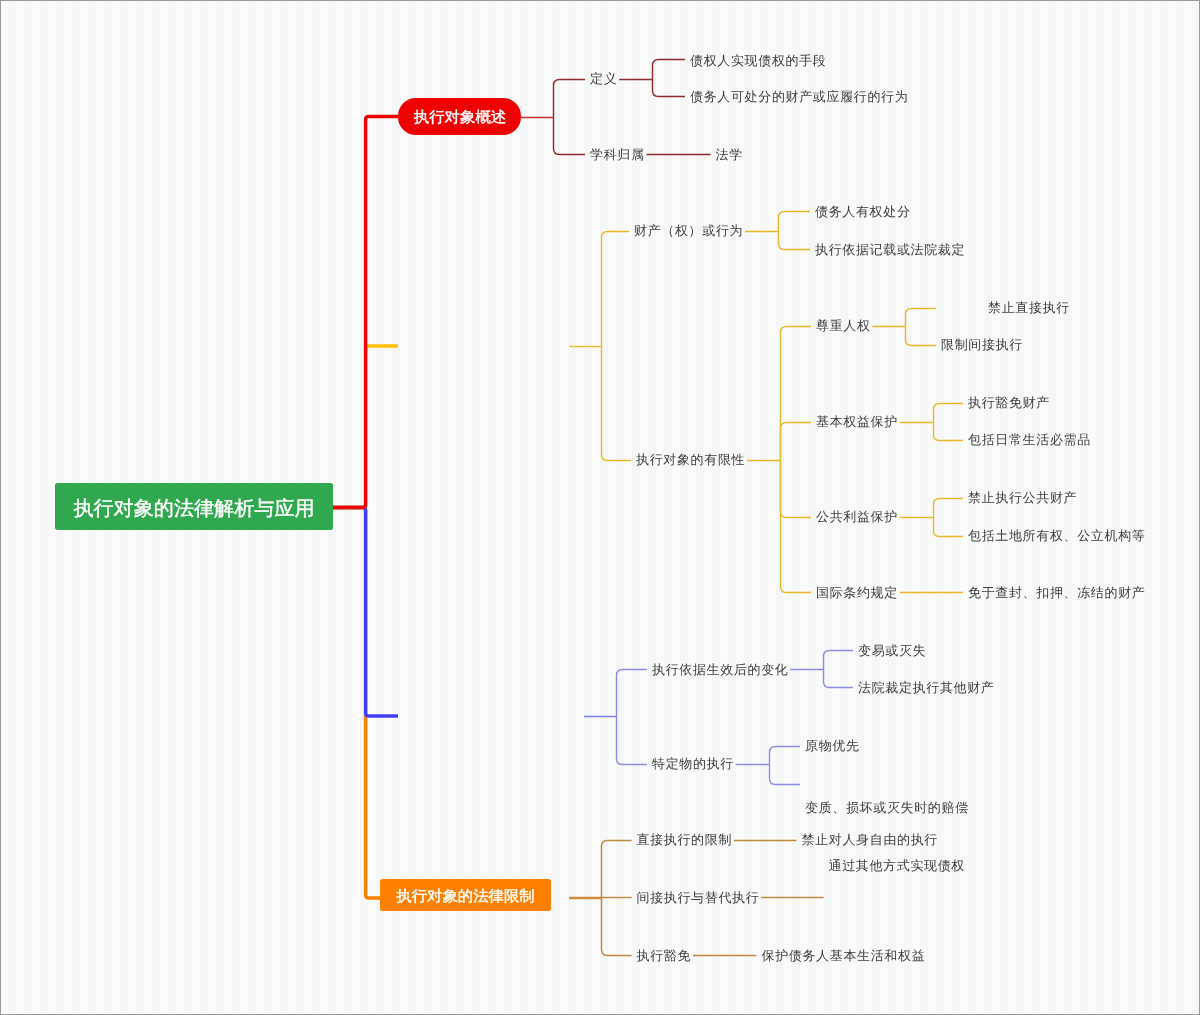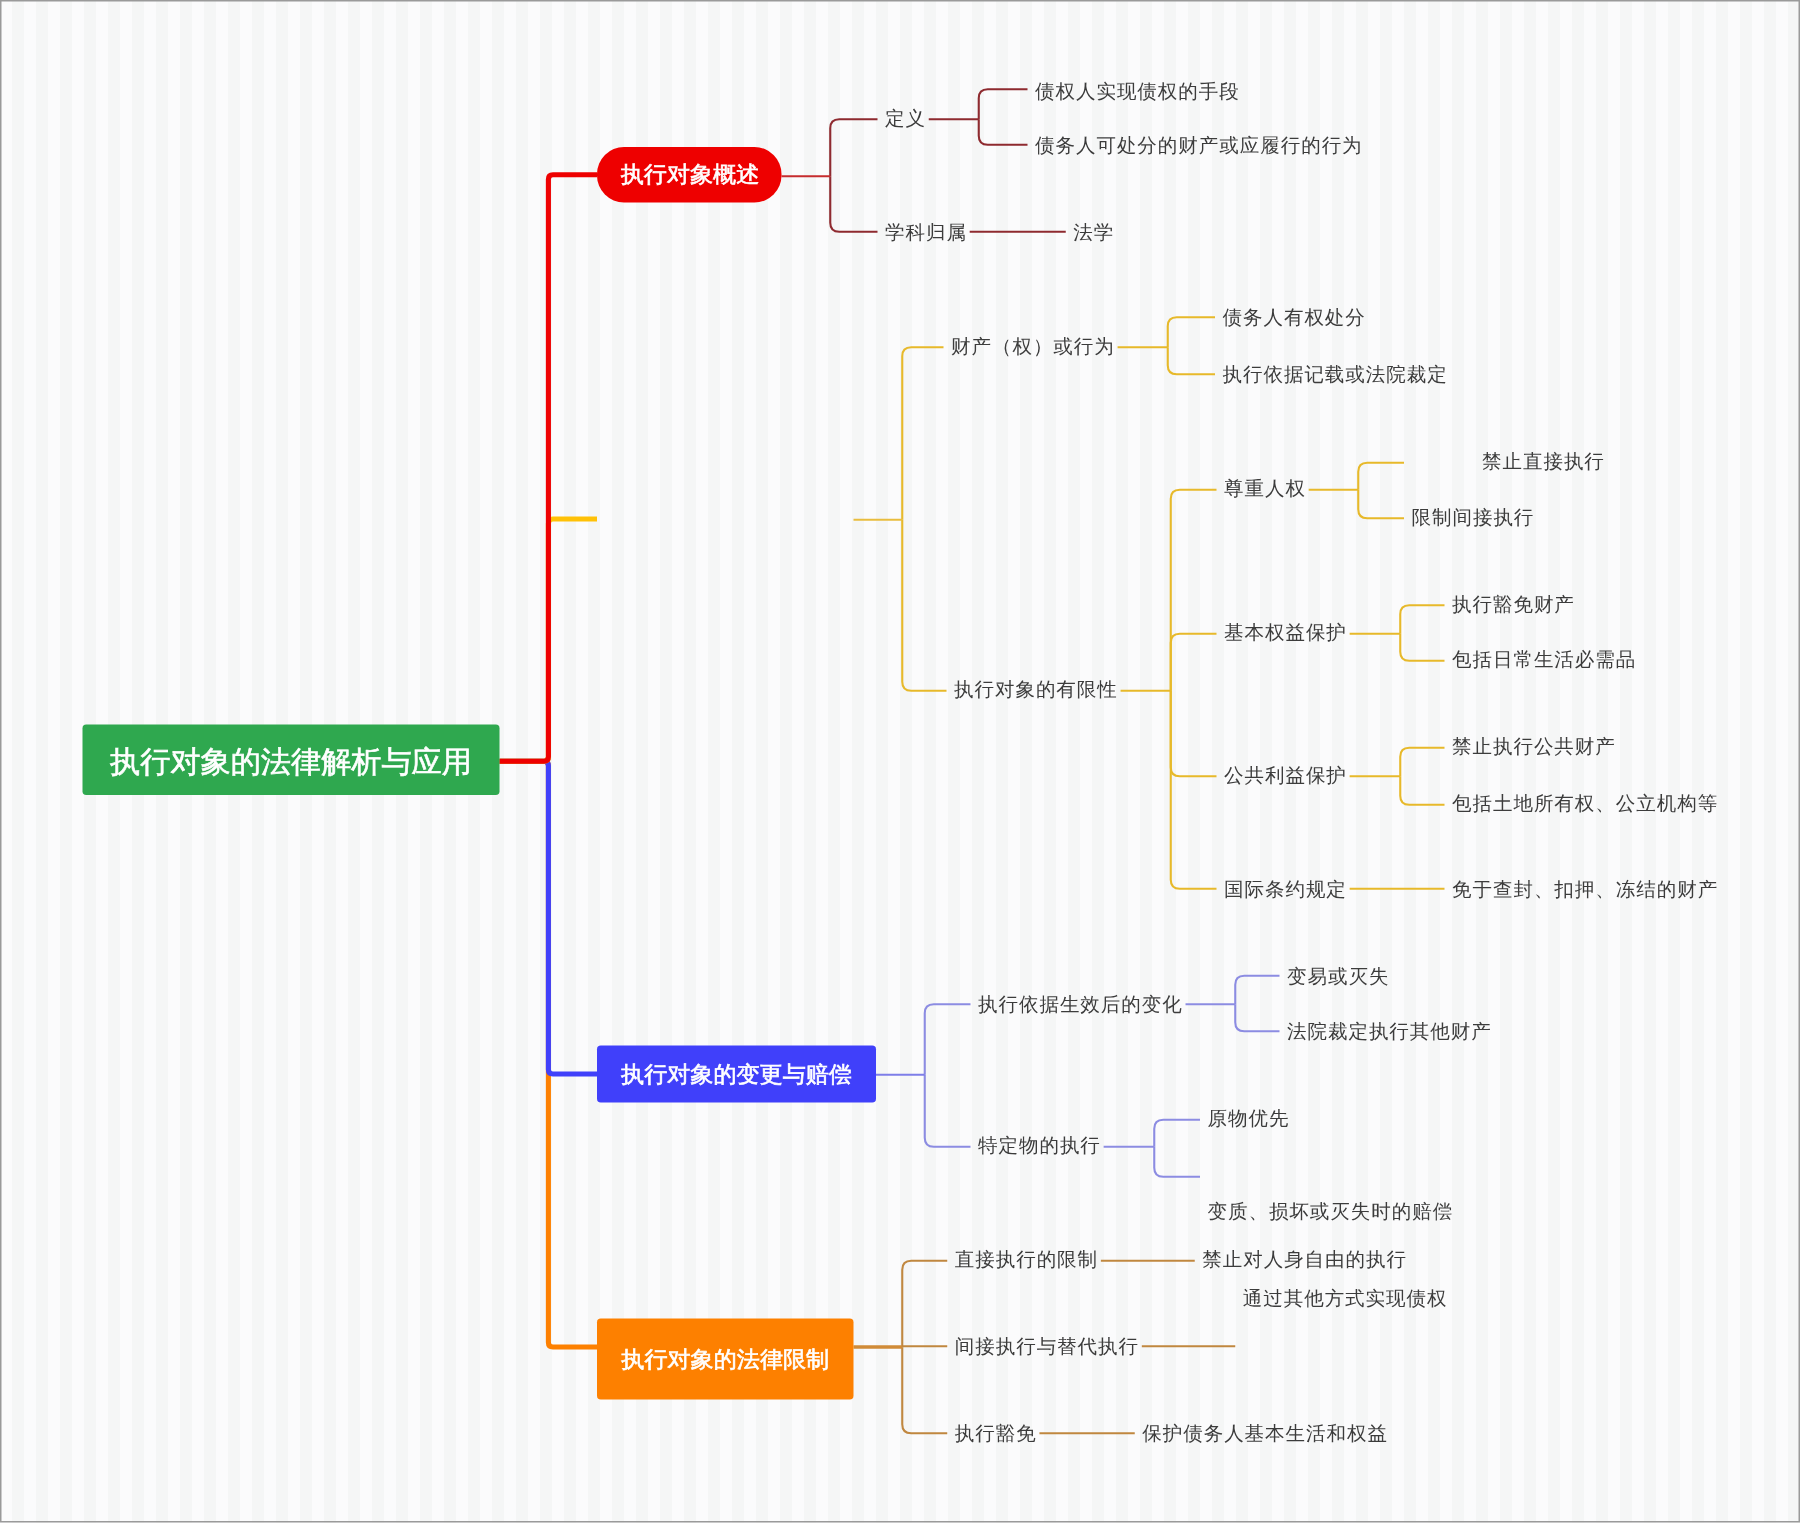--- a/index.html
+++ b/index.html
@@ -102,30 +102,27 @@
   <div class="leaf" style="left: 941px; top: 301px; margin-left: 47px;">禁止直接执行</div>
   <div class="leaf" style="left: 941px; top: 338px;">限制间接执行</div>
   <div class="leaf" style="left: 816px; top: 415px;">基本权益保护</div>
   <div class="leaf" style="left: 968px; top: 396px;">执行豁免财产</div>
   <div class="leaf" style="left: 968px; top: 433px;">包括日常生活必需品</div>
   <div class="leaf" style="left: 816px; top: 510px;">公共利益保护</div>
   <div class="leaf" style="left: 968px; top: 491px;">禁止执行公共财产</div>
   <div class="leaf" style="left: 968px; top: 529px;">包括土地所有权、公立机构等</div>
   <div class="leaf" style="left: 816px; top: 585.5px;">国际条约规定</div>
   <div class="leaf" style="left: 968px; top: 585.5px;">免于查封、扣押、冻结的财产</div>
-  <div class="boxnode" style="left: 398px; top: 697px; width: 186px; height: 38px; background: rgb(64, 64, 250);">
-    <span>执行对象的变更与赔偿</span>
-  </div>
   <div class="leaf" style="left: 652px; top: 662.5px;">执行依据生效后的变化</div>
   <div class="leaf" style="left: 858px; top: 643.5px;">变易或灭失</div>
   <div class="leaf" style="left: 858px; top: 680.5px;">法院裁定执行其他财产</div>
   <div class="leaf" style="left: 652px; top: 757.2px; text-align: center;">特定物的执行</div>
   <div class="leaf" style="left: 805px; top: 739px;">原物优先</div>
   <div class="leaf" style="left: 805px; top: 801px; text-align: center;">变质、损坏或灭失时的赔偿</div>
-  <div class="boxnode" style="left: 398px; top: 879px; width: 171px; height: 54px; background: rgb(253, 128, 0);">
+  <div class="boxnode" style="left: 380px; top: 879px; width: 171px; height: 32px; background: rgb(253, 128, 0);">
     <span>执行对象的法律限制</span>
   </div>
   <div class="leaf" style="left: 636.5px; top: 833.4px;">直接执行的限制</div>
   <div class="leaf" style="left: 801.5px; top: 833.4px;">禁止对人身自由的执行</div>
   <div class="leaf" style="left: 636.5px; top: 890.9px;">间接执行与替代执行</div>
   <div class="leaf" style="left: 828.5px; top: 859px;">通过其他方式实现债权</div>
   <div class="leaf" style="left: 636.5px; top: 948.5px;">执行豁免</div>
   <div class="leaf" style="left: 761.5px; top: 948.5px;">保护债务人基本生活和权益</div>
 </div>
 

